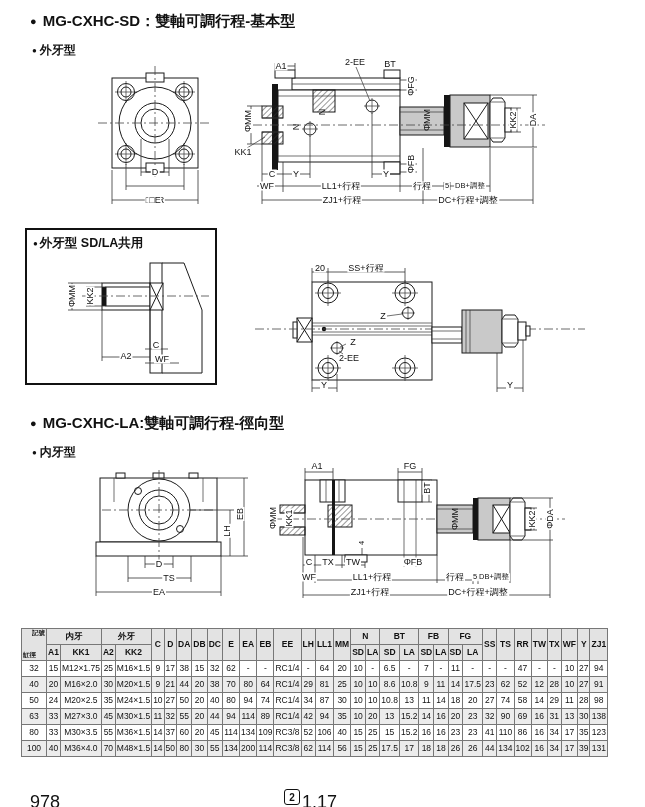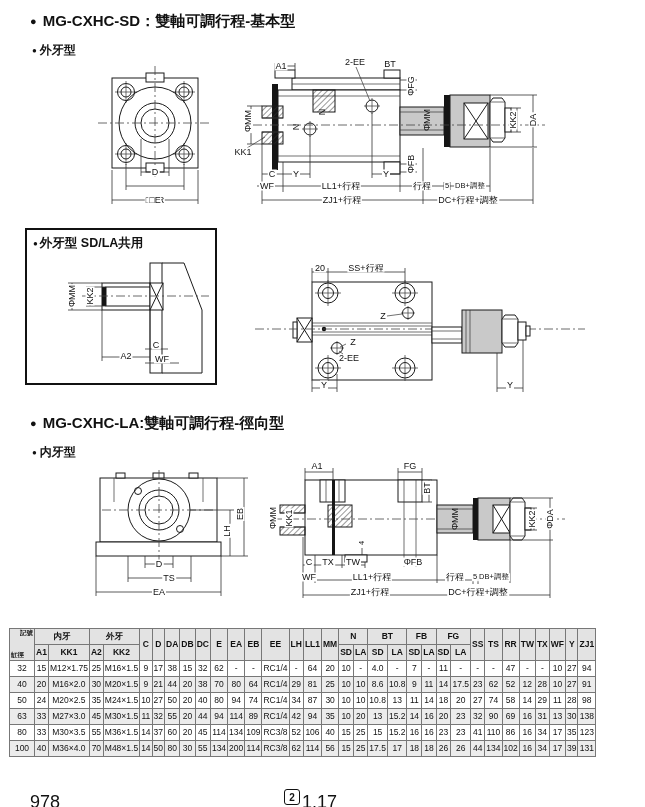--- a/index.html
+++ b/index.html
@@ -19,21 +19,21 @@
   .la .fb{fill:#151515;stroke:none}
   .la .fh{stroke:#1a1a1a;stroke-width:1;fill:url(#hatch)}
   .la .cl{stroke:#444;stroke-width:.8;fill:none;stroke-dasharray:9 3 2 3}
   .la .dl{stroke:#333;stroke-width:.8;fill:none}
   .la .tn{stroke:#333;stroke-width:.7;fill:none}
   .lbl{position:absolute;font-size:9px;line-height:1;transform:translate(-50%,-50%);
        white-space:nowrap;background:#fff;padding:0 1px}
   .lbl.rot{transform:translate(-50%,-50%) rotate(-90deg)}
   .lbl.nobg{background:transparent}
   .lbl.sm{font-size:7.5px}
-  table.dim{position:absolute;left:9px;top:628px;width:526px;border-collapse:collapse;font-size:8.5px}
+  table.dim{position:absolute;left:21px;top:628px;width:526px;border-collapse:collapse;font-size:8.5px}
   .dim th,.dim td{border:1px solid #777;text-align:center;padding:0 1px;height:15px;line-height:1.05;white-space:nowrap}
   .dim thead th{background:#e3e3e3;font-weight:bold}
   .dim tbody tr.alt td{background:#ececec}
   th.diag{position:relative;width:24px;min-width:24px;padding:0;
      background:linear-gradient(to bottom right,#e3e3e3 48.5%,#777 48.5%,#777 51.5%,#e3e3e3 51.5%)}
   .c-top{position:absolute;top:1px;right:1px;font-size:6.5px;font-weight:bold}
   .c-bot{position:absolute;bottom:1px;left:1px;font-size:6.5px;font-weight:bold}
   .foot{position:absolute;font-size:18px}
   .logobox{position:absolute;left:284px;top:789px;width:14px;height:14px;border:1.5px solid #111;
      border-radius:3px;font-size:10px;font-weight:bold;display:flex;align-items:center;justify-content:center}
@@ -486,21 +486,21 @@
           <td>32</td>
           <td>62</td>
           <td>-</td>
           <td>-</td>
           <td>RC1/4</td>
           <td>-</td>
           <td>64</td>
           <td>20</td>
           <td>10</td>
           <td>-</td>
-          <td>4.0</td>
+          <td>6.5</td>
           <td>-</td>
           <td>7</td>
           <td>-</td>
           <td>11</td>
           <td>-</td>
           <td>-</td>
           <td>-</td>
           <td>47</td>
           <td>-</td>
           <td>-</td>

